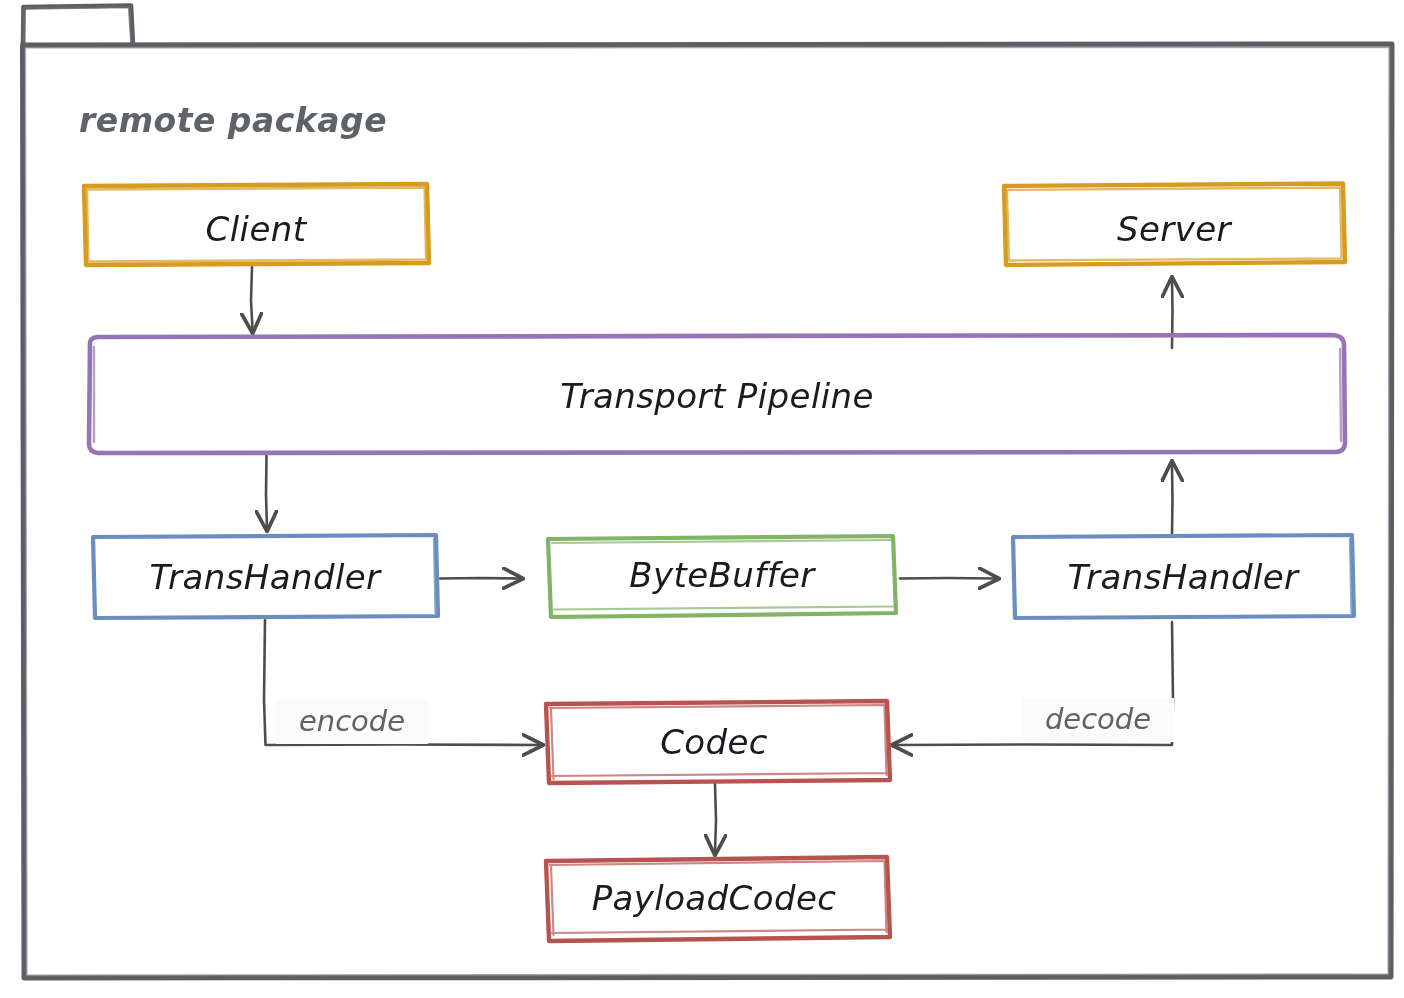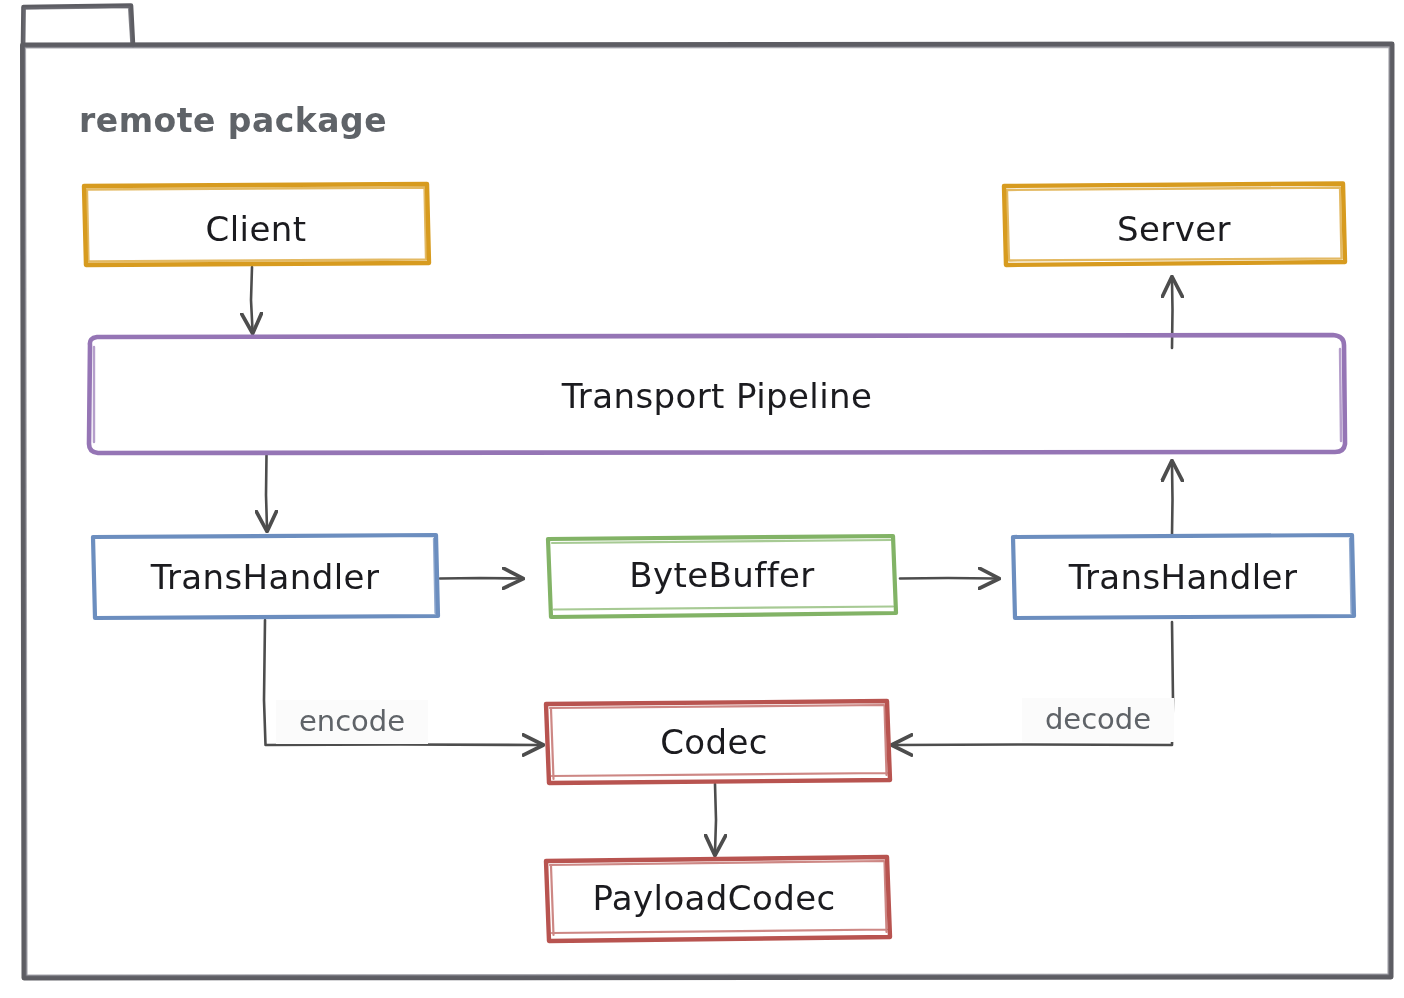--- a/index.html
+++ b/index.html
@@ -11,20 +11,21 @@
     width: 1404px;
     height: 998px;
     font-family: "DejaVu Sans", sans-serif;
     overflow: hidden;
   }
   #stage {
     position: relative;
     width: 1328px;
     height: 998px;
     background: #ffffff;
+    font-style: italic;
   }
   svg#diagram {
     position: absolute;
     left: 0;
     top: 0;
     width: 1404px;
     height: 998px;
   }
   .node-label {
     font-family: "DejaVu Sans", sans-serif;

